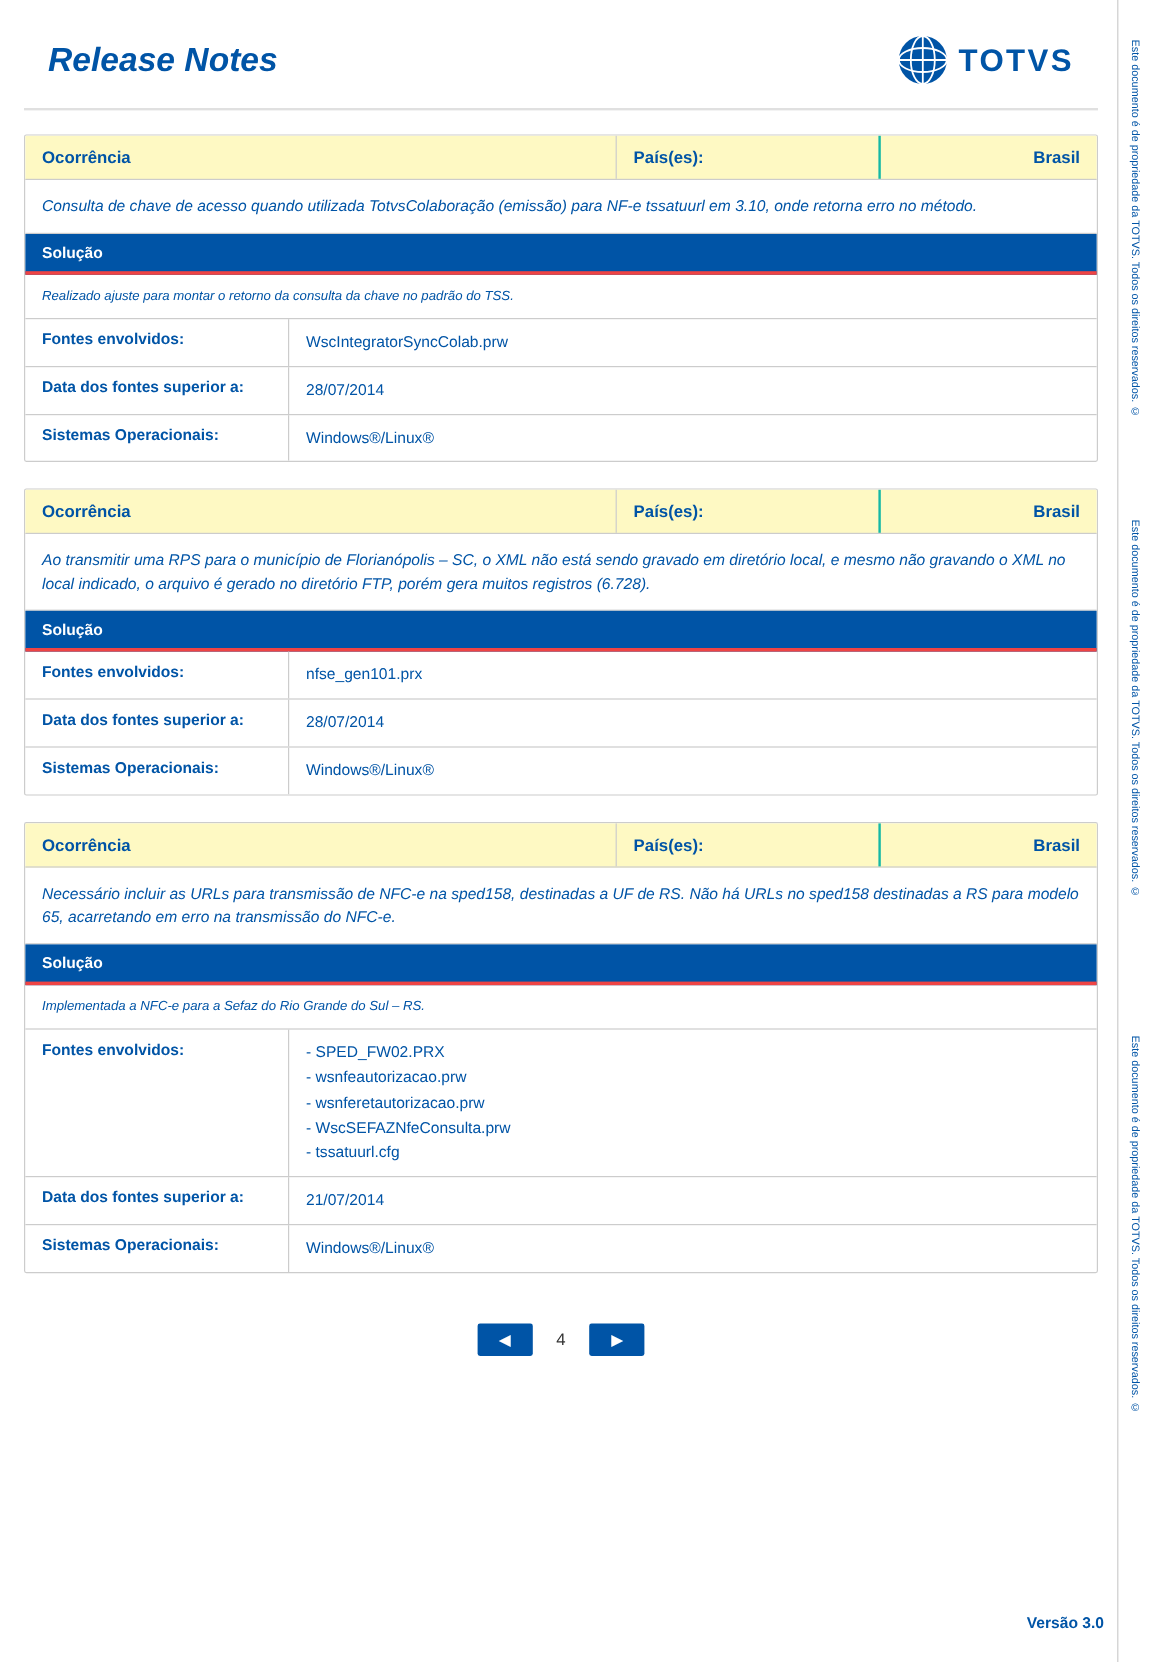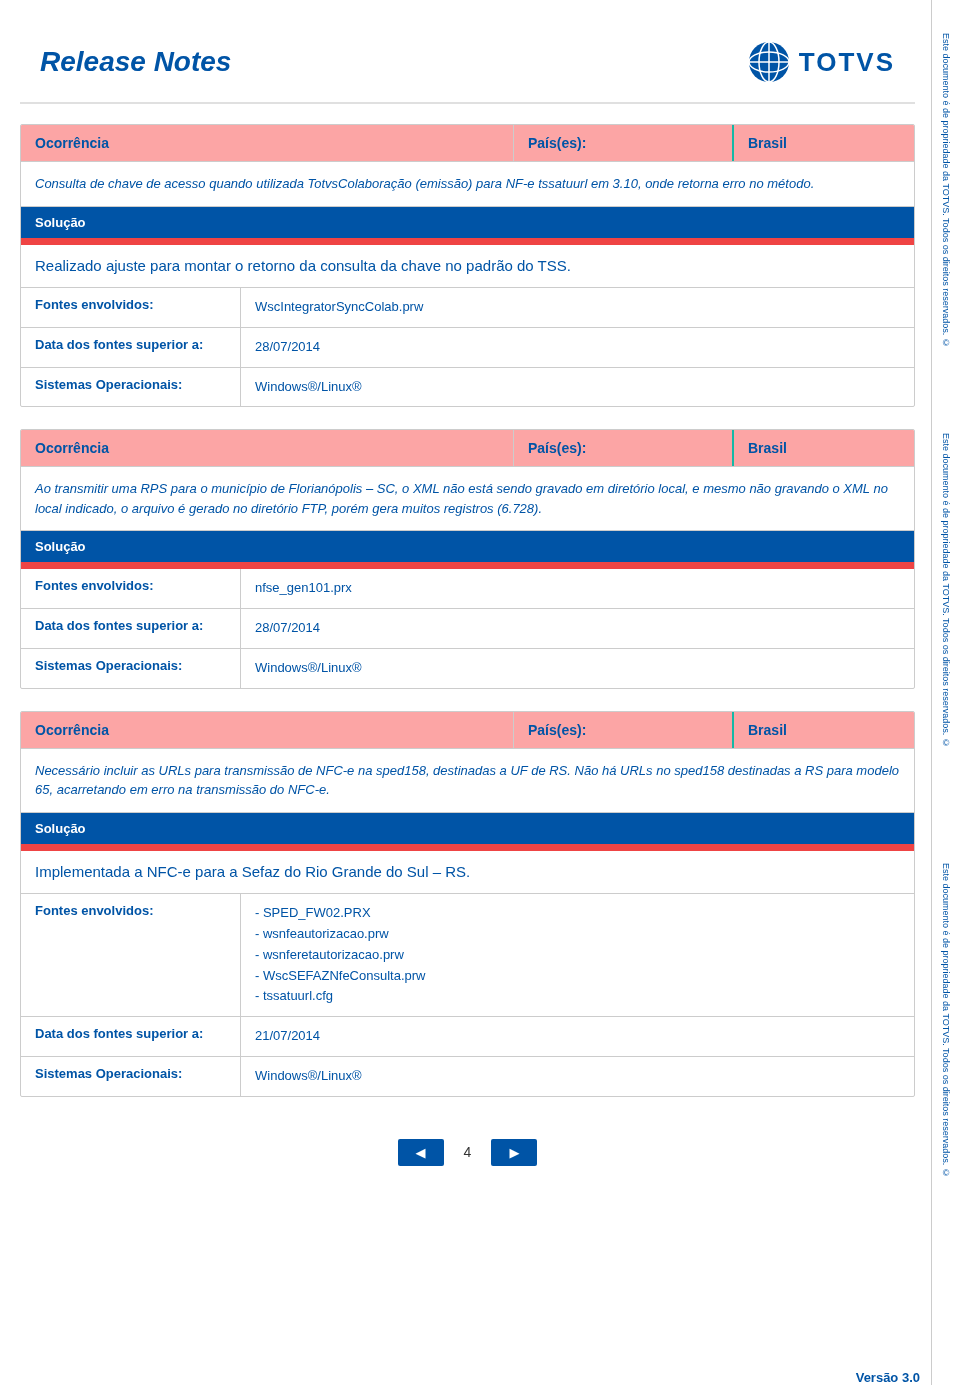--- a/index.html
+++ b/index.html
@@ -25,21 +25,21 @@
       align-items: center;
       justify-content: center;
       padding: 4px 0;
     }
     .side-text-1 { top: 20px; height: 340px; }
     .side-text-2 { top: 420px; height: 340px; }
     .side-text-3 { top: 820px; height: 400px; }
 
     
     .main-content {
-      margin: 12px 35px 0 10px;
+      margin: 0 35px 0 10px;
       padding: 10px;
     }
 
     
     .header {
       display: flex;
       align-items: center;
       justify-content: space-between;
       padding: 18px 20px 18px 20px;
       border-bottom: 2px solid #e0e0e0;
@@ -75,36 +75,37 @@
     .section-card {
       border: 1px solid #ccc;
       margin-bottom: 22px;
       border-radius: 2px;
       overflow: hidden;
     }
 
     
     .occurrence-header {
       display: flex;
-      background: #fca5a5;
+      background: #fef9c3;
       border-bottom: 1px solid #ccc;
     }
 
     .occ-cell {
       padding: 10px 14px;
       font-weight: bold;
       font-size: 14px;
       color: #0054a6;
       flex: 1;
       border-right: 1px solid #ccc;
     }
 
     .occ-cell:last-child {
       border-right: none;
       flex: 0 0 180px;
+      text-align: right;
     }
 
     .occ-cell.pais {
       flex: 0 0 220px;
       border-right: 2px solid #14b8a6;
     }
 
     .occ-cell.pais-value {
       flex: 0 0 180px;
       color: #0054a6;
@@ -120,30 +121,31 @@
       line-height: 1.5;
     }
 
     
     .solution-header {
       background: #0054a6;
       color: #fff;
       font-weight: bold;
       font-size: 13px;
       padding: 8px 14px;
-      border-bottom: 7px solid #ef4444;
+      border-bottom: 3px solid #ef4444;
     }
 
     
     .solution-text {
       padding: 10px 14px;
-      font-size: 15px;
+      font-size: 11px;
       color: #0054a6;
       border-bottom: 1px solid #ccc;
       line-height: 1.5;
+      font-style: italic;
     }
 
     
     .detail-row {
       display: flex;
       border-bottom: 1px solid #ccc;
       font-size: 13px;
     }
 
     .detail-row:last-child {
@@ -186,21 +188,21 @@
       border-radius: 2px;
     }
 
     .footer-page {
       font-size: 14px;
       color: #333;
     }
 
     .version-text {
       position: absolute;
-      bottom: 0;
+      bottom: 25px;
       right: 40px;
       font-size: 13px;
       color: #0054a6;
       font-weight: bold;
     }
 
     .side-bar-line {
       position: absolute;
       right: 28px;
       top: 0;

